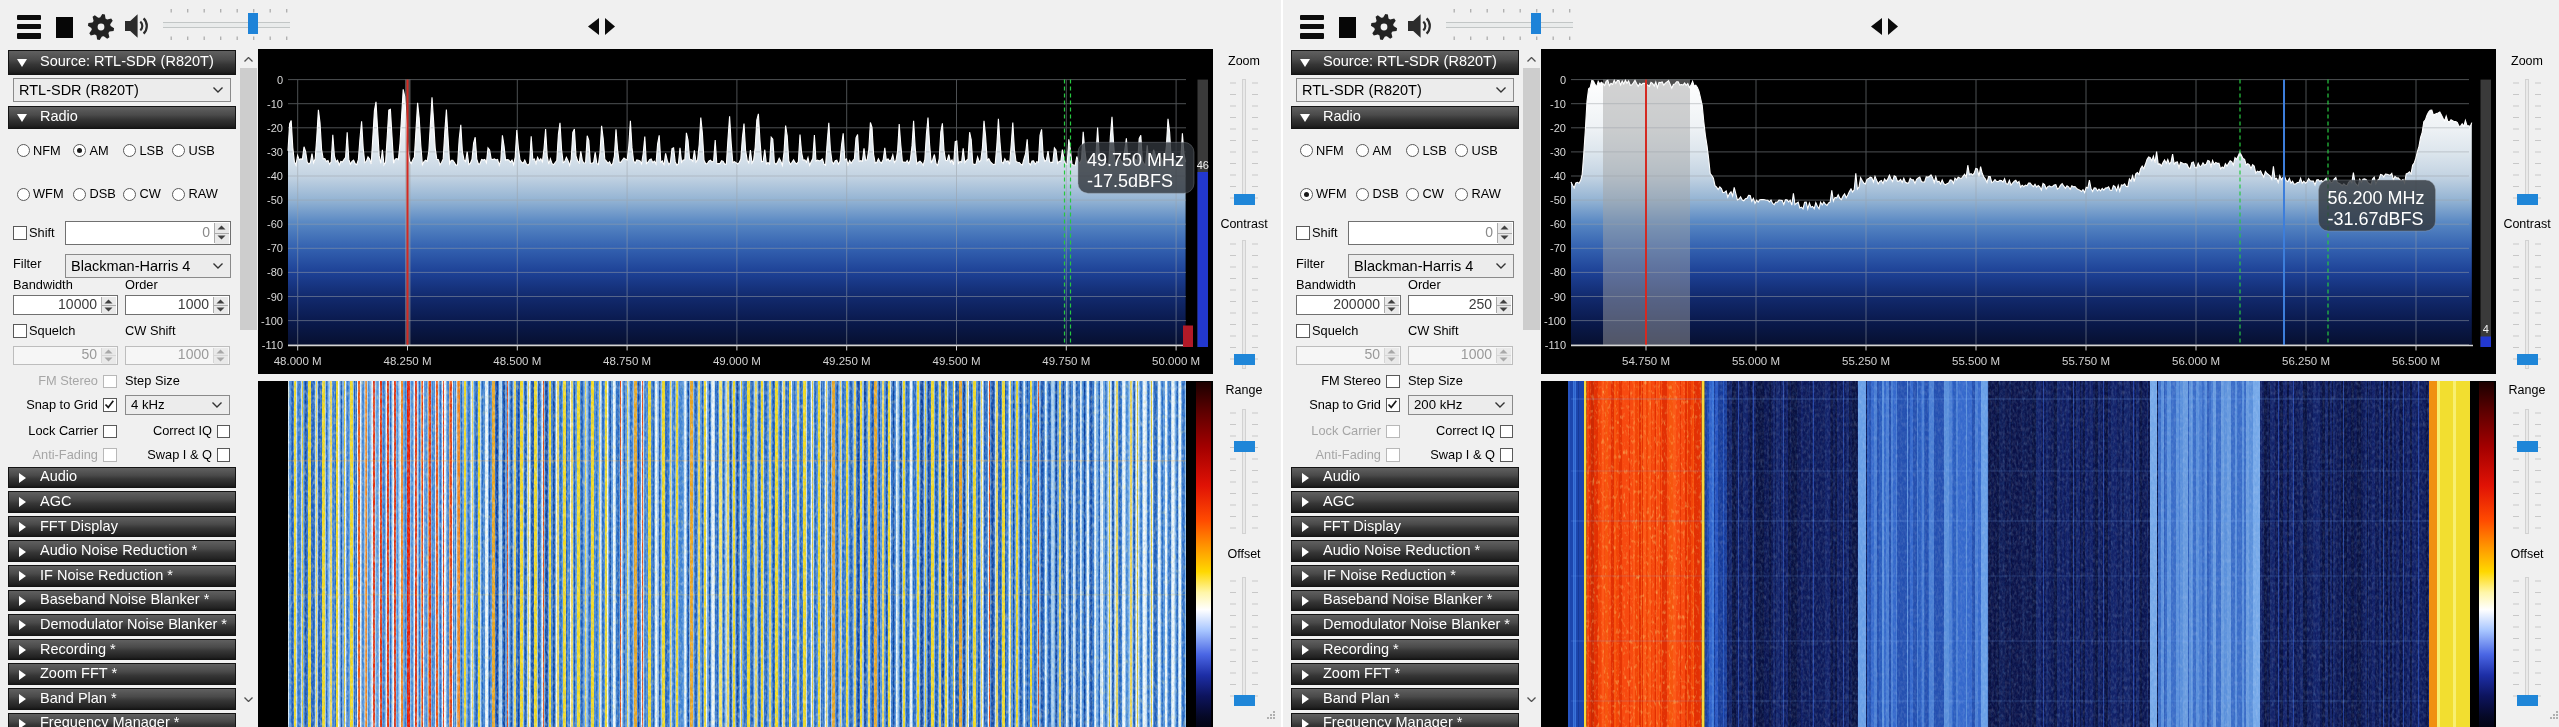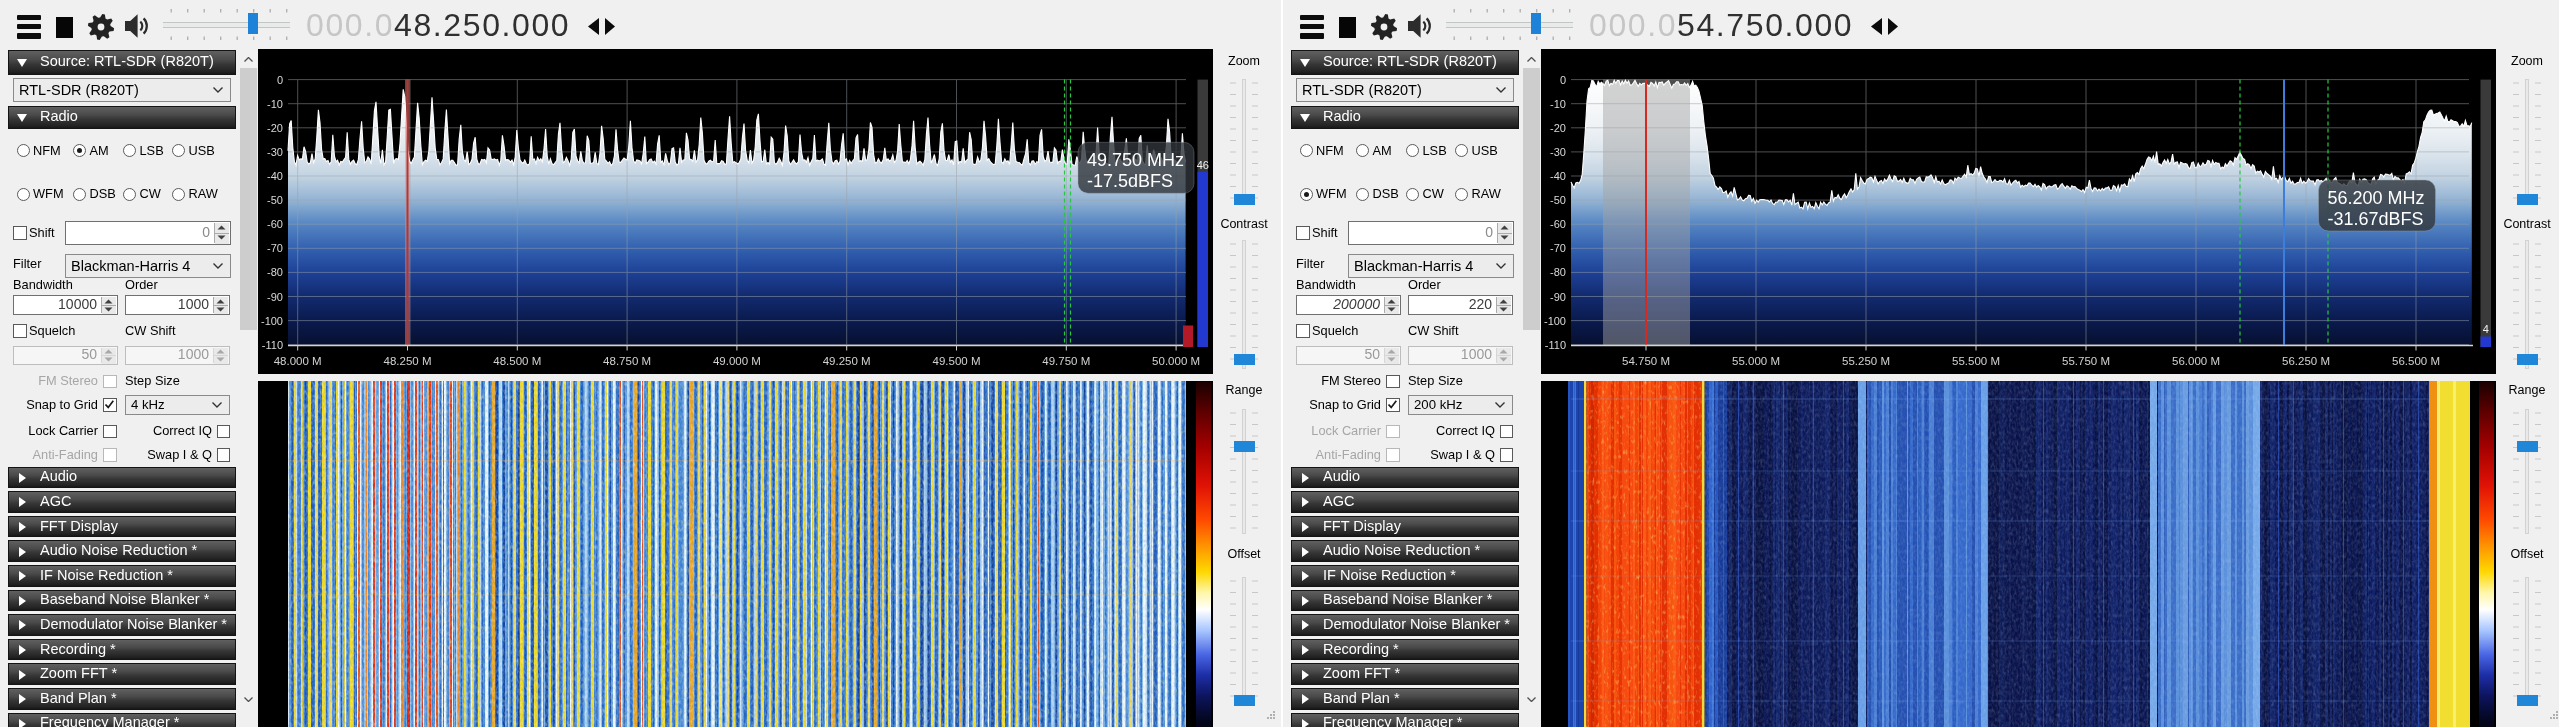--- a/index.html
+++ b/index.html
@@ -29,21 +29,20 @@
         <line x1="83.7" y1="0" x2="83.7" y2="3.5"></line>
         <line x1="83.7" y1="27.5" x2="83.7" y2="31"></line>
         <line x1="100.2" y1="0" x2="100.2" y2="3.5"></line>
         <line x1="100.2" y1="27.5" x2="100.2" y2="31"></line>
         <line x1="116.7" y1="0" x2="116.7" y2="3.5"></line>
         <line x1="116.7" y1="27.5" x2="116.7" y2="31"></line>
       </g>
     </svg>
     <div style="position:absolute;left:163px;top:21.5px;width:127px;height:4.5px;background:#e9ebeb;border-top:1px solid #c2c6c6;border-bottom:1px solid #c2c6c6"></div>
     <div style="position:absolute;left:248px;top:13px;width:10px;height:20.6px;background:#1e83d8"></div>
-    <div style="position:absolute;left:306px;top:6.5px;font-size:32px;letter-spacing:1.6px;color:#c6c6c6;white-space:nowrap">000.0<span style="color:#303030">48.250.000</span></div>
     <svg width="28" height="18" style="position:absolute;left:588px;top:17.5px">
       <path d="M11 0 L11 17 L0 8.5 Z" fill="#0a0a0a"></path>
       <path d="M17 0 L17 17 L27 8.5 Z" fill="#0a0a0a"></path>
     </svg>
     <div style="position:absolute;left:8px;top:50.2px;width:228px;height:24.5px;background:linear-gradient(180deg,#606060 0%,#4a4a4a 38%,#363636 58%,#222 90%,#171717 100%);border:1px solid #141414;box-sizing:border-box;color:#fff;font-size:14.5px;">
       <span style="position:absolute;left:8px;top:8.2px;width:0;height:0;border-top:8px solid #fff;border-left:5px solid transparent;border-right:5px solid transparent"></span>
       <span style="position:absolute;left:31px;top:2.2px;">Source: RTL-SDR (R820T)</span>
     </div>
     <div style="position:absolute;left:13px;top:78.4px;width:218px;height:23.5px;background:#ececec;border:1px solid #8a8a8a;box-sizing:border-box;font-size:14.5px;color:#000;">
       <span style="position:absolute;left:5px;top:2.8px;">RTL-SDR (R820T)</span>
@@ -1530,21 +1529,20 @@
         <line x1="83.7" y1="0" x2="83.7" y2="3.5"></line>
         <line x1="83.7" y1="27.5" x2="83.7" y2="31"></line>
         <line x1="100.2" y1="0" x2="100.2" y2="3.5"></line>
         <line x1="100.2" y1="27.5" x2="100.2" y2="31"></line>
         <line x1="116.7" y1="0" x2="116.7" y2="3.5"></line>
         <line x1="116.7" y1="27.5" x2="116.7" y2="31"></line>
       </g>
     </svg>
     <div style="position:absolute;left:163px;top:21.5px;width:127px;height:4.5px;background:#e9ebeb;border-top:1px solid #c2c6c6;border-bottom:1px solid #c2c6c6"></div>
     <div style="position:absolute;left:248px;top:13px;width:10px;height:20.6px;background:#1e83d8"></div>
-    <div style="position:absolute;left:306px;top:6.5px;font-size:32px;letter-spacing:1.6px;color:#c6c6c6;white-space:nowrap">000.0<span style="color:#303030">54.750.000</span></div>
     <svg width="28" height="18" style="position:absolute;left:588px;top:17.5px">
       <path d="M11 0 L11 17 L0 8.5 Z" fill="#0a0a0a"></path>
       <path d="M17 0 L17 17 L27 8.5 Z" fill="#0a0a0a"></path>
     </svg>
     <div style="position:absolute;left:8px;top:50.2px;width:228px;height:24.5px;background:linear-gradient(180deg,#606060 0%,#4a4a4a 38%,#363636 58%,#222 90%,#171717 100%);border:1px solid #141414;box-sizing:border-box;color:#fff;font-size:14.5px;">
       <span style="position:absolute;left:8px;top:8.2px;width:0;height:0;border-top:8px solid #fff;border-left:5px solid transparent;border-right:5px solid transparent"></span>
       <span style="position:absolute;left:31px;top:2.2px;">Source: RTL-SDR (R820T)</span>
     </div>
     <div style="position:absolute;left:13px;top:78.4px;width:218px;height:23.5px;background:#ececec;border:1px solid #8a8a8a;box-sizing:border-box;font-size:14.5px;color:#000;">
       <span style="position:absolute;left:5px;top:2.8px;">RTL-SDR (R820T)</span>
@@ -1594,36 +1592,36 @@
     <div style="position:absolute;left:13px;top:255.5px;font-size:12.8px;color:#000;white-space:nowrap">Filter</div>
     <div style="position:absolute;left:65px;top:253.8px;width:166px;height:24px;background:#ececec;border:1px solid #8a8a8a;box-sizing:border-box;font-size:14.5px;color:#000;">
       <span style="position:absolute;left:5px;top:3.0px;">Blackman-Harris 4</span>
       <svg width="10" height="6" style="position:absolute;right:7px;top:8.0px">
         <path d="M0.5 0.5 L5 5 L9.5 0.5" stroke="#333" stroke-width="1.4" fill="none"></path>
       </svg>
     </div>
     <div style="position:absolute;left:13px;top:277px;font-size:12.8px;color:#000;white-space:nowrap">Bandwidth</div>
     <div style="position:absolute;left:125px;top:277px;font-size:12.8px;color:#000;white-space:nowrap">Order</div>
     <div style="position:absolute;left:13px;top:295.3px;width:105px;height:19.5px;background:#ffffff;border:1px solid #707070;box-sizing:border-box;">
-      <span style="position:absolute;right:20px;top:-0.2px;font-size:14px;color:#3c3c3c;font-style:italic;">200000</span>
+      <span style="position:absolute;right:20px;top:-0.2px;font-size:14px;color:#3c3c3c;">200000</span>
       <div style="position:absolute;right:1px;top:1px;width:14.5px;height:15.5px;border-left:1px solid #ababab;">
         <div style="height:50%;border-bottom:1px solid #ababab;background:#e9e9e9;position:relative">
           <svg width="9" height="5" style="position:absolute;left:2.5px;top:1.4px">
             <path d="M0.5 4.5 L4.5 0.5 L8.5 4.5 Z" fill="#404040"></path>
           </svg>
         </div>
         <div style="height:50%;background:#e9e9e9;position:relative">
           <svg width="9" height="5" style="position:absolute;left:2.5px;top:1px">
             <path d="M0.5 0.5 L4.5 4.5 L8.5 0.5 Z" fill="#404040"></path>
           </svg>
         </div>
       </div>
     </div>
     <div style="position:absolute;left:125px;top:295.3px;width:105px;height:19.5px;background:#ffffff;border:1px solid #707070;box-sizing:border-box;">
-      <span style="position:absolute;right:20px;top:-0.2px;font-size:14px;color:#3c3c3c;">220</span>
+      <span style="position:absolute;right:20px;top:-0.2px;font-size:14px;color:#3c3c3c;">250</span>
       <div style="position:absolute;right:1px;top:1px;width:14.5px;height:15.5px;border-left:1px solid #ababab;">
         <div style="height:50%;border-bottom:1px solid #ababab;background:#e9e9e9;position:relative">
           <svg width="9" height="5" style="position:absolute;left:2.5px;top:1.4px">
             <path d="M0.5 4.5 L4.5 0.5 L8.5 4.5 Z" fill="#404040"></path>
           </svg>
         </div>
         <div style="height:50%;background:#e9e9e9;position:relative">
           <svg width="9" height="5" style="position:absolute;left:2.5px;top:1px">
             <path d="M0.5 0.5 L4.5 4.5 L8.5 0.5 Z" fill="#404040"></path>
           </svg>

